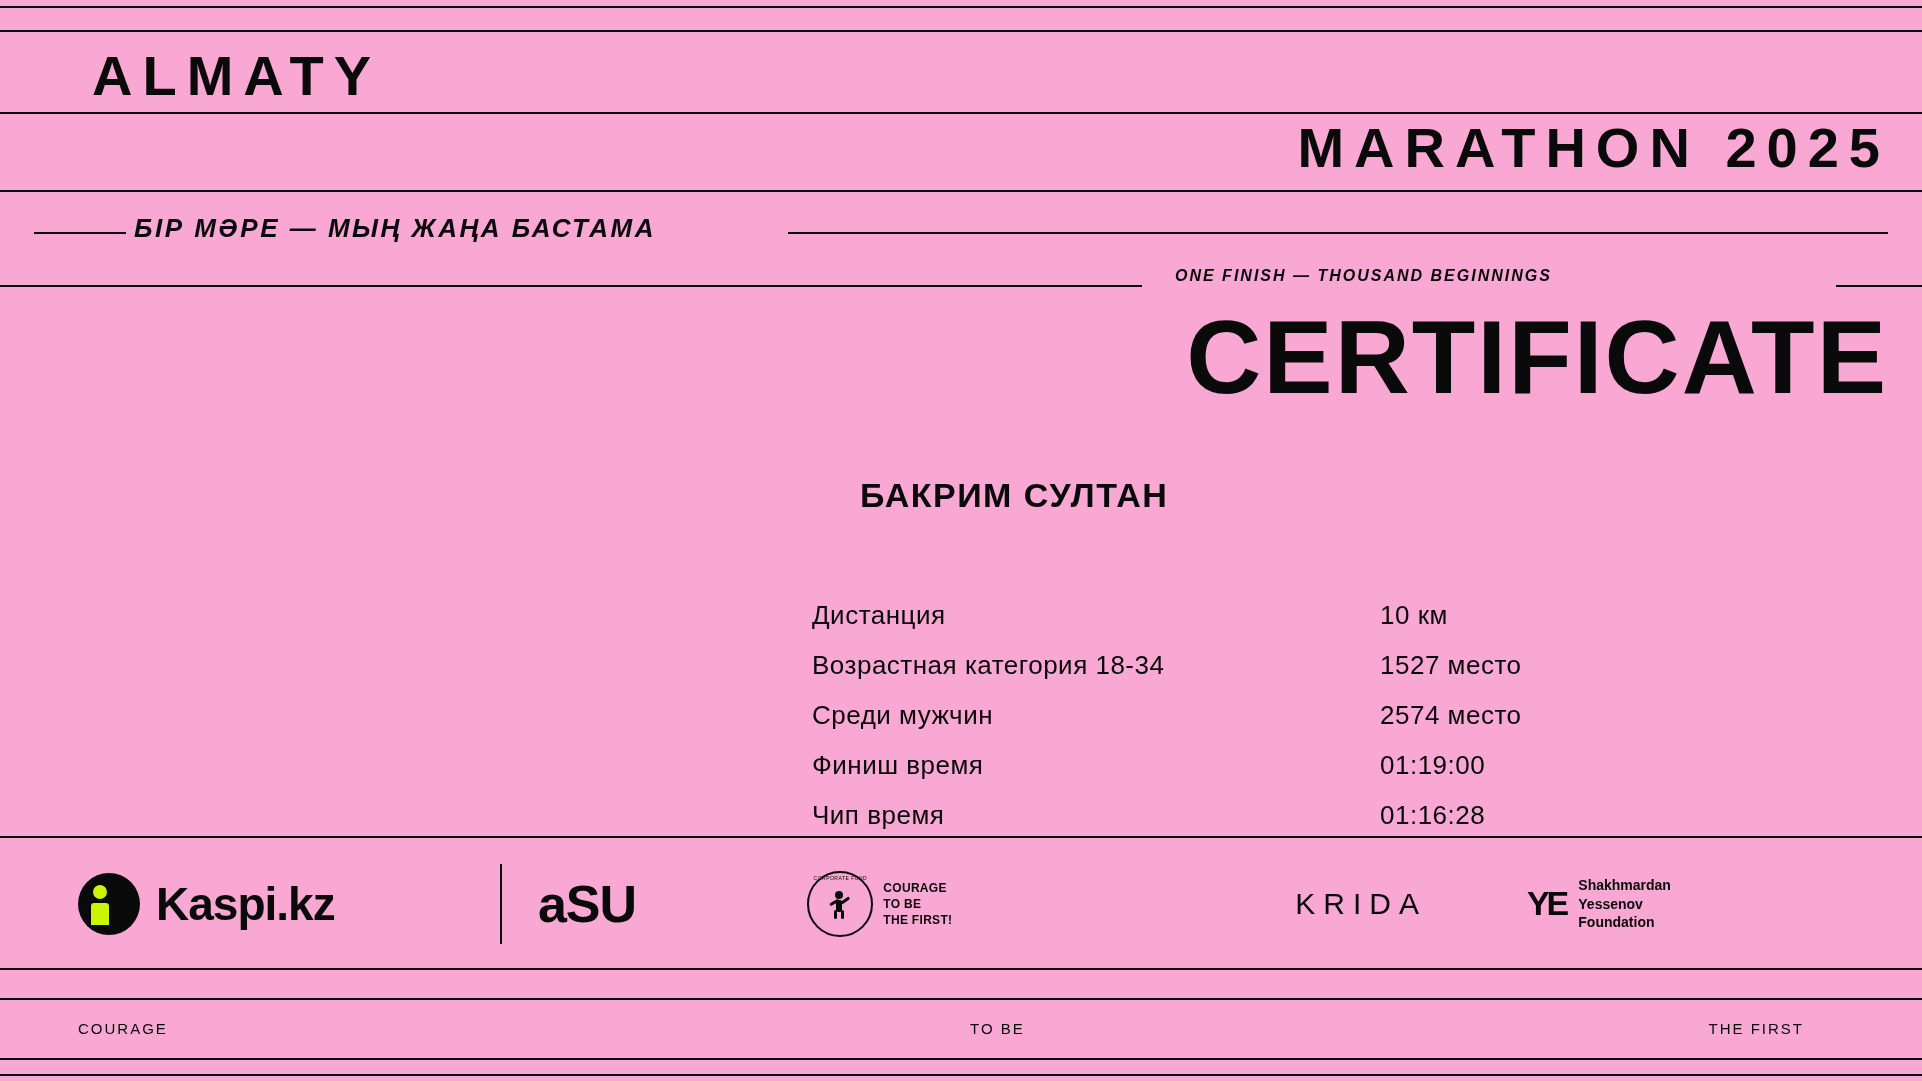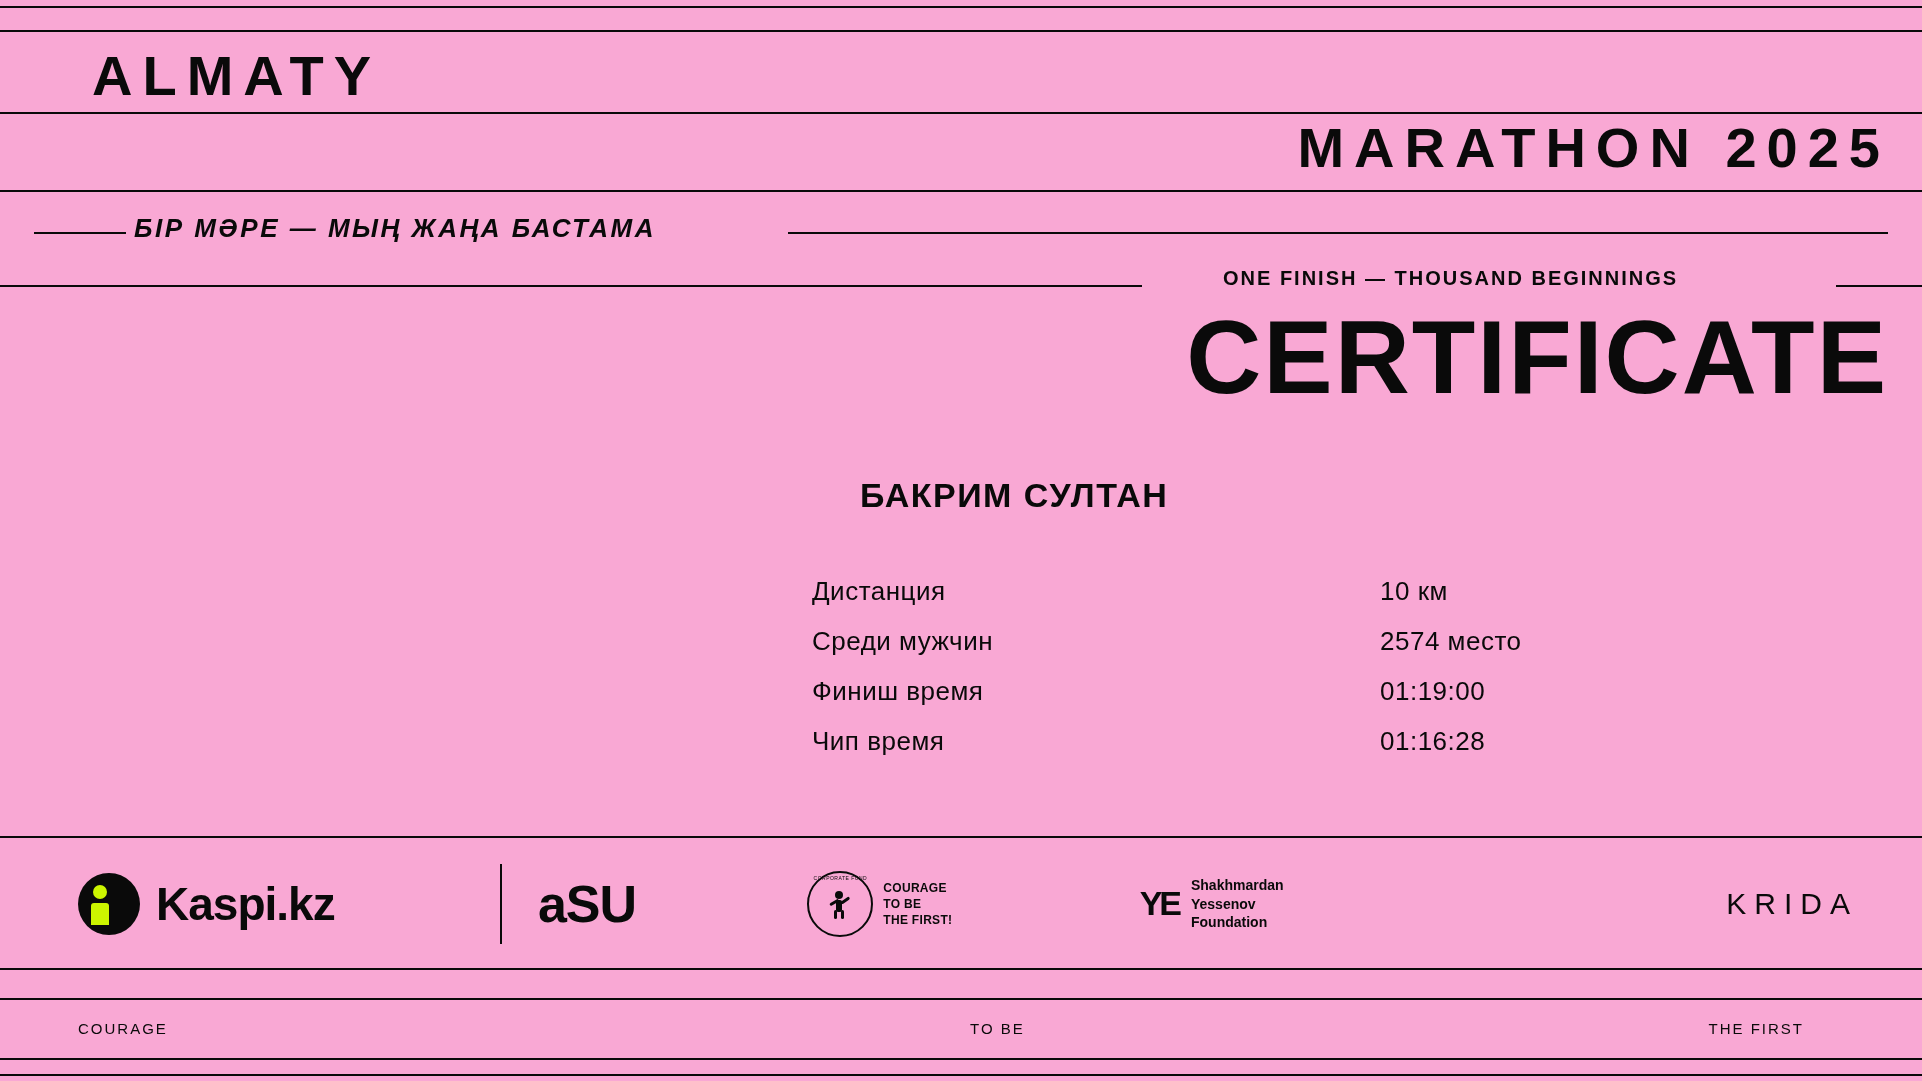--- a/index.html
+++ b/index.html
@@ -61,25 +61,25 @@
     font-size: 26px;
     font-weight: 700;
     font-style: italic;
     letter-spacing: 2.5px;
     line-height: 1;
   }
   .tagline-en {
     position: absolute;
     left: 1175px;
     top: 268px;
-    font-size: 20px;
-    font-weight: 700;
+    font-size: 16px;
+    font-weight: 700;
+    font-style: italic;
     letter-spacing: 2px;
     line-height: 1;
-    margin-left: 48px;
   }
 
   
   .cert-title {
     position: absolute;
     right: 34px;
     top: 305px;
     font-size: 104px;
     font-weight: 700;
     letter-spacing: 2px;
@@ -95,21 +95,21 @@
     font-size: 34px;
     font-weight: 700;
     letter-spacing: 1.5px;
     line-height: 1;
   }
 
   
   .results {
     position: absolute;
     left: 812px;
-    top: 566px;
+    top: 590px;
     width: 820px;
   }
   .result-row {
     display: flex;
     height: 50px;
     align-items: center;
   }
   .result-label {
     width: 568px;
     font-size: 26px;
@@ -279,20 +279,24 @@
   <div class="tagline-en">ONE FINISH — THOUSAND BEGINNINGS</div>
 
   <div class="cert-title">CERTIFICATE</div>
 
   <div class="participant">БАКРИМ СУЛТАН</div>
 
   <div class="results">
     <div class="result-row">
       <div class="result-label">Дистанция</div>
       <div class="result-value">10 км</div>
+    </div>
+    <div class="result-row">
+      <div class="result-label">Возрастная категория 18-34</div>
+      <div class="result-value">1527 место</div>
     </div>
     <div class="result-row">
       <div class="result-label">Среди мужчин</div>
       <div class="result-value">2574 место</div>
     </div>
     <div class="result-row">
       <div class="result-label">Финиш время</div>
       <div class="result-value">01:19:00</div>
     </div>
     <div class="result-row">
@@ -323,33 +327,33 @@
             <rect x="14" y="21" width="3" height="9" rx="1.5" fill="#0a0a0a"></rect>
           </svg>
         </div>
         <div class="courage-text">
           <div>COURAGE</div>
           <div>TO BE</div>
           <div>THE FIRST!</div>
         </div>
       </div>
     </div>
+    <div class="sp sp-krida">
+      <div class="krida-text">KRIDA</div>
+    </div>
     <div class="sp sp-syf">
       <div class="syf-wrap">
         <div class="syf-mark">YE</div>
         <div class="syf-text">
           <div>Shakhmardan</div>
           <div>Yessenov</div>
           <div>Foundation</div>
         </div>
       </div>
     </div>
-    <div class="sp sp-krida">
-      <div class="krida-text">KRIDA</div>
-    </div>
   </div>
 
   <div class="footer">
     <div class="footer-left">COURAGE</div>
     <div class="footer-center">TO BE</div>
     <div class="footer-right">THE FIRST</div>
   </div>
 
 </div>
 

